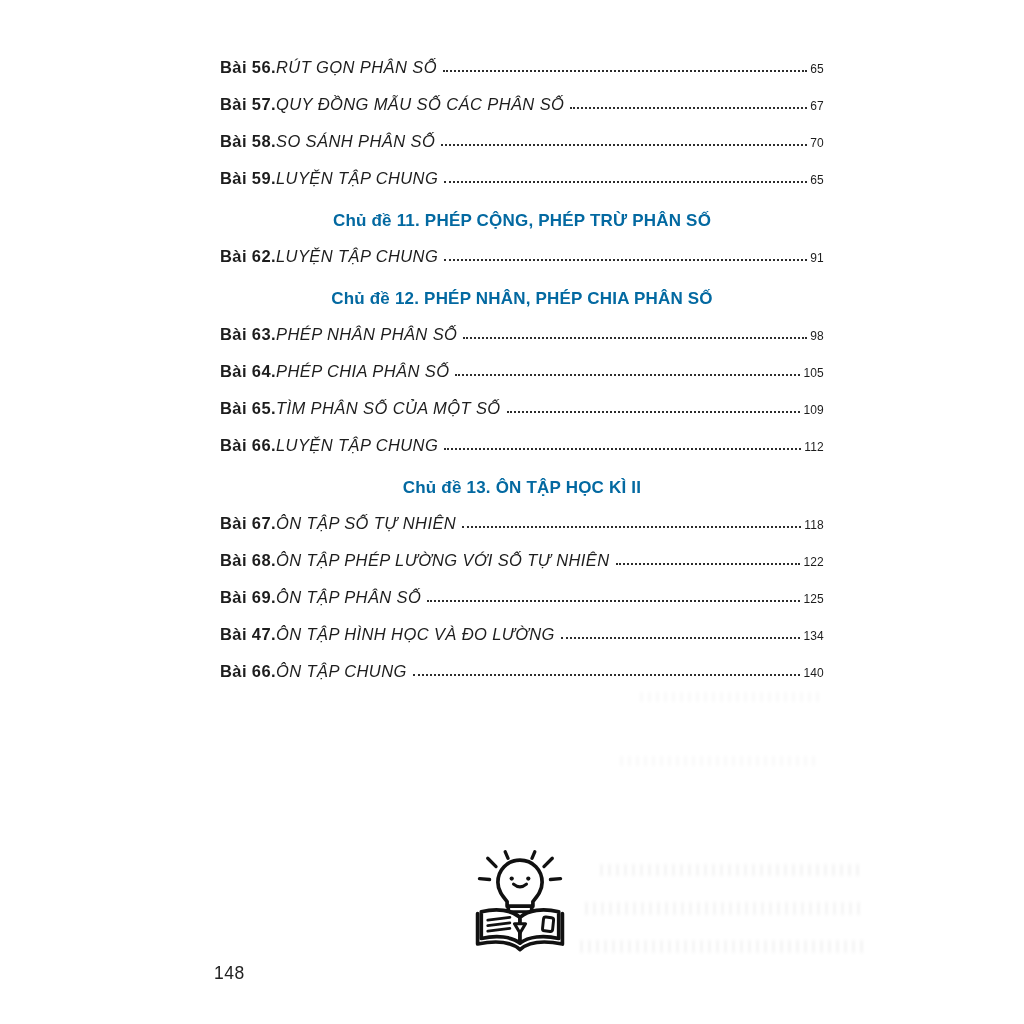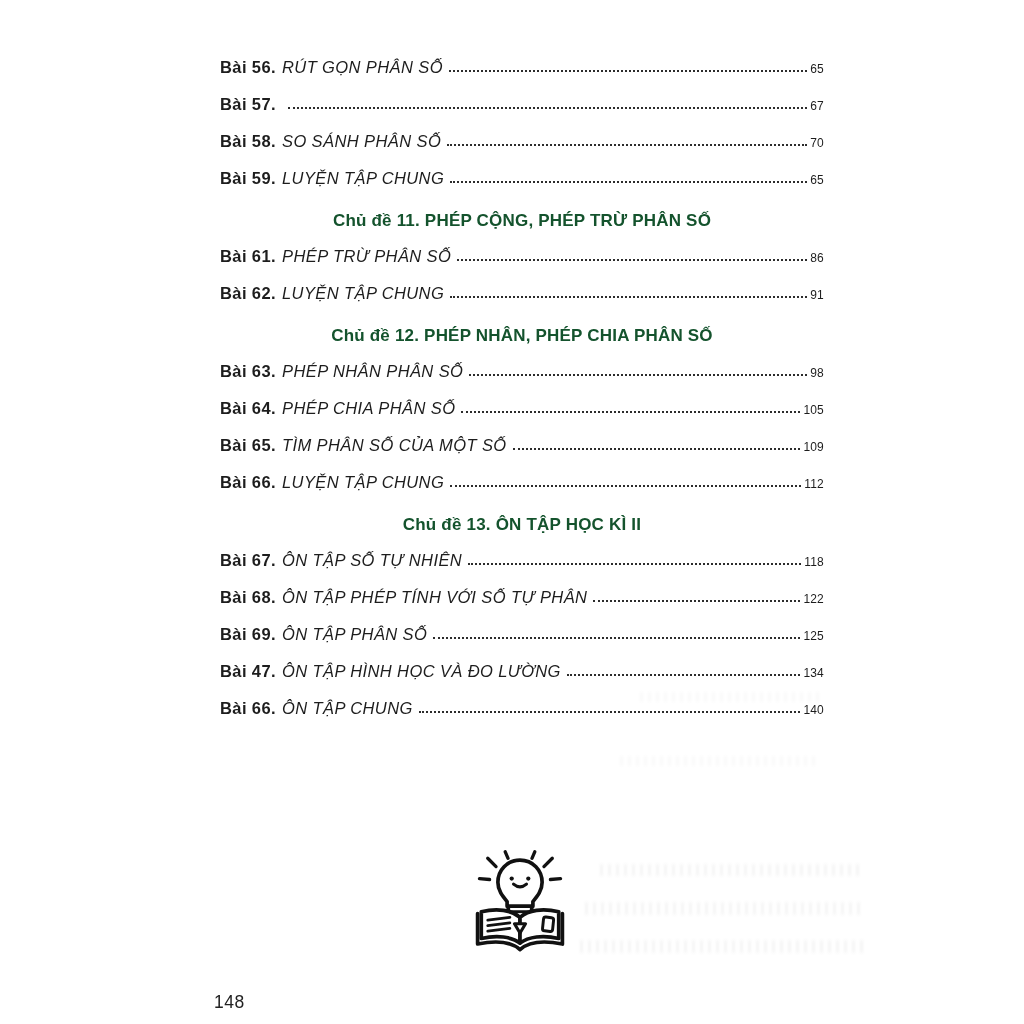--- a/index.html
+++ b/index.html
@@ -23,36 +23,35 @@
   }
   .heading {
     height: 37px;
     margin-top: 4px;
     display: flex;
     align-items: center;
     justify-content: center;
     font-weight: bold;
     font-size: 17px;
     letter-spacing: 0.2px;
-    color: #14532d;
+    color: #0369a1;
     white-space: nowrap;
   }
   .entry {
     height: 37px;
     display: flex;
     align-items: baseline;
     font-size: 16.5px;
     letter-spacing: 0.4px;
     padding-top: 8px;
     box-sizing: border-box;
     white-space: nowrap;
   }
   .entry-label {
     font-weight: bold;
-    margin-right: 6px;
     flex: 0 0 auto;
   }
   .entry-title {
     flex: 0 0 auto;
     font-style: italic;
   }
   .leader {
     flex: 1 1 auto;
     border-bottom: 2px dotted #2c2c2c;
     margin: 0 3px 4px 6px;
@@ -67,21 +66,21 @@
   .illustration {
     position: absolute;
     left: 450px;
     top: 850px;
     width: 140px;
     height: 106px;
   }
   .page-number {
     position: absolute;
     left: 214px;
-    top: 992px;
+    top: 963px;
     font-size: 17.5px;
     letter-spacing: 0.5px;
     color: #222;
   }
   
   .bleed {
     position: absolute;
     background: repeating-linear-gradient(90deg,
       rgba(110,110,110,0.55) 0px, rgba(110,110,110,0.55) 3px,
       transparent 3px, transparent 8px);
@@ -98,43 +97,38 @@
 
   <section class="toc" id="toc-root">
       <div class="entry">
         <span class="entry-label">Bài 56.</span>
         <span class="entry-title">RÚT GỌN PHÂN SỐ</span>
         <span class="leader"></span>
         <span class="entry-page">65</span>
       </div>
       <div class="entry">
         <span class="entry-label">Bài 57.</span>
+        <span class="entry-title">QUY ĐỒNG MẪU SỐ CÁC PHÂN SỐ</span>
         <span class="leader"></span>
         <span class="entry-page">67</span>
       </div>
       <div class="entry">
         <span class="entry-label">Bài 58.</span>
         <span class="entry-title">SO SÁNH PHÂN SỐ</span>
         <span class="leader"></span>
         <span class="entry-page">70</span>
       </div>
       <div class="entry">
         <span class="entry-label">Bài 59.</span>
         <span class="entry-title">LUYỆN TẬP CHUNG</span>
         <span class="leader"></span>
         <span class="entry-page">65</span>
       </div>
       <div class="heading">Chủ đề 11. PHÉP CỘNG, PHÉP TRỪ PHÂN SỐ</div>
       <div class="entry">
-        <span class="entry-label">Bài 61.</span>
-        <span class="entry-title">PHÉP TRỪ PHÂN SỐ</span>
-        <span class="leader"></span>
-        <span class="entry-page">86</span>
-      </div>
-      <div class="entry">
         <span class="entry-label">Bài 62.</span>
         <span class="entry-title">LUYỆN TẬP CHUNG</span>
         <span class="leader"></span>
         <span class="entry-page">91</span>
       </div>
       <div class="heading">Chủ đề 12. PHÉP NHÂN, PHÉP CHIA PHÂN SỐ</div>
       <div class="entry">
         <span class="entry-label">Bài 63.</span>
         <span class="entry-title">PHÉP NHÂN PHÂN SỐ</span>
         <span class="leader"></span>
@@ -160,21 +154,21 @@
       </div>
       <div class="heading">Chủ đề 13. ÔN TẬP HỌC KÌ II</div>
       <div class="entry">
         <span class="entry-label">Bài 67.</span>
         <span class="entry-title">ÔN TẬP SỐ TỰ NHIÊN</span>
         <span class="leader"></span>
         <span class="entry-page">118</span>
       </div>
       <div class="entry">
         <span class="entry-label">Bài 68.</span>
-        <span class="entry-title">ÔN TẬP PHÉP TÍNH VỚI SỐ TỰ PHÂN</span>
+        <span class="entry-title">ÔN TẬP PHÉP LƯỜNG VỚI SỐ TỰ NHIÊN</span>
         <span class="leader"></span>
         <span class="entry-page">122</span>
       </div>
       <div class="entry">
         <span class="entry-label">Bài 69.</span>
         <span class="entry-title">ÔN TẬP PHÂN SỐ</span>
         <span class="leader"></span>
         <span class="entry-page">125</span>
       </div>
       <div class="entry">

